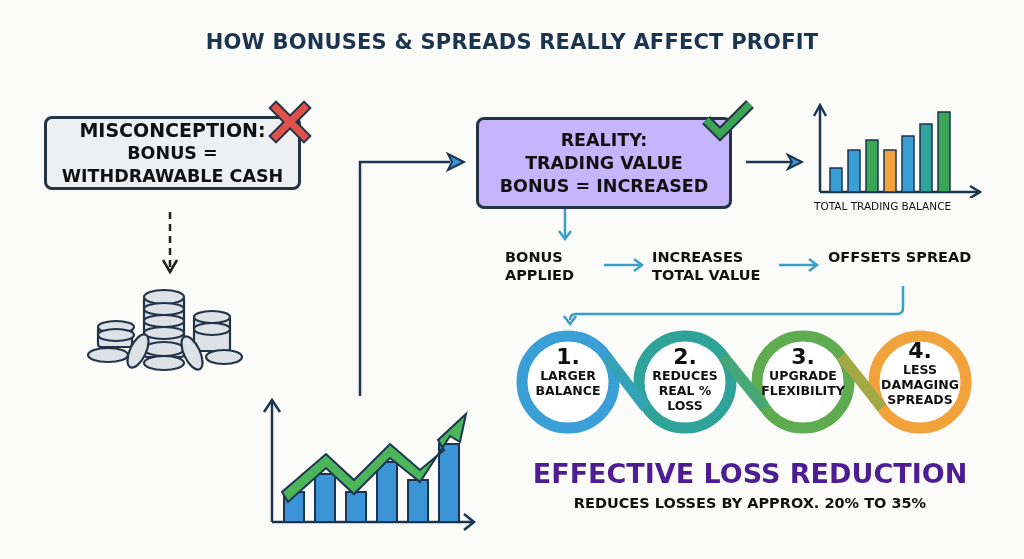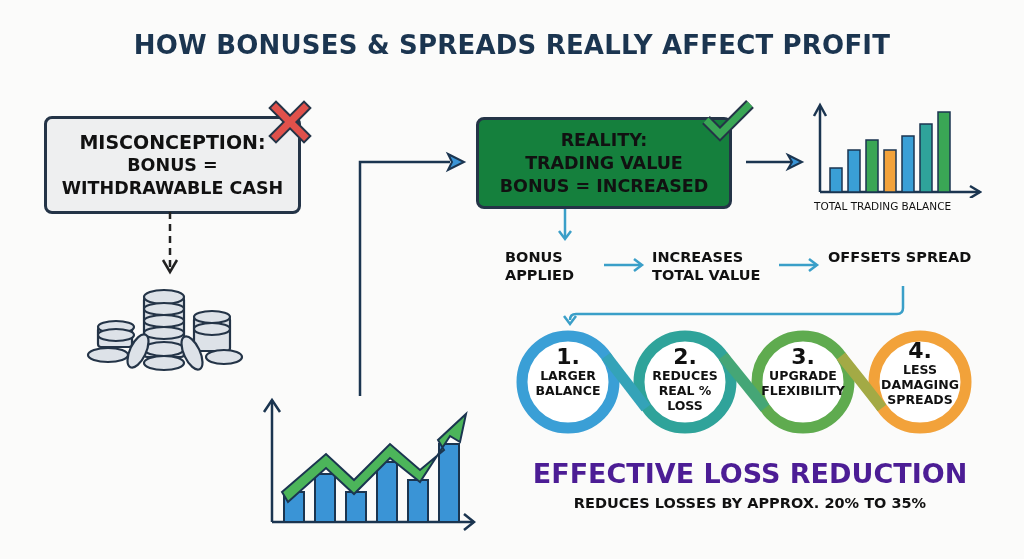--- a/index.html
+++ b/index.html
@@ -1,21 +1,21 @@
 <!DOCTYPE html>
 <html><head>
 <meta charset="utf-8">
 <style>
   html,body{margin:0;padding:0;}
   body{width:1024px;height:559px;background:#fbfbfa;position:relative;overflow:hidden;font-family:"DejaVu Sans","Liberation Sans",sans-serif;}
   .abs{position:absolute;}
-  .title{left:0;top:30px;width:1024px;text-align:center;font-weight:bold;font-size:26px;color:#1b3550;letter-spacing:0.2px;}
+  .title{left:0;top:30px;width:1024px;text-align:center;font-weight:bold;font-size:21px;color:#1b3550;letter-spacing:0.2px;}
   .box{border:3px solid #243447;border-radius:8px;text-align:center;font-weight:bold;color:#111;box-sizing:border-box;display:flex;flex-direction:column;justify-content:center;}
-  .box-mis{left:44px;top:116px;width:257px;height:98px;background:#eeeff0;font-size:17.5px;line-height:23px;align-items:center;}
-  .box-real{left:476px;top:117px;width:256px;height:92px;background:#15803d;font-size:17.5px;line-height:23px;}
+  .box-mis{left:44px;top:116px;width:257px;height:74px;background:#eeeff0;font-size:17.5px;line-height:23px;align-items:center;}
+  .box-real{left:476px;top:117px;width:256px;height:92px;background:#c4b5fd;font-size:17.5px;line-height:23px;}
   .step{font-weight:bold;font-size:14.5px;line-height:18px;text-align:left;color:#111;}
   .circ-label{font-weight:bold;color:#111;text-align:center;font-size:12.5px;line-height:15px;}
   .circ-num{font-size:22px;line-height:22px;display:block;}
   .chart-label{font-weight:normal;font-size:10.5px;color:#111;}
   .h2{font-weight:bold;color:#4c1d95;font-size:27px;text-align:center;}
   .h3{font-weight:bold;color:#111;font-size:14.5px;text-align:center;}
 </style>
 </head>
 <body>
 

